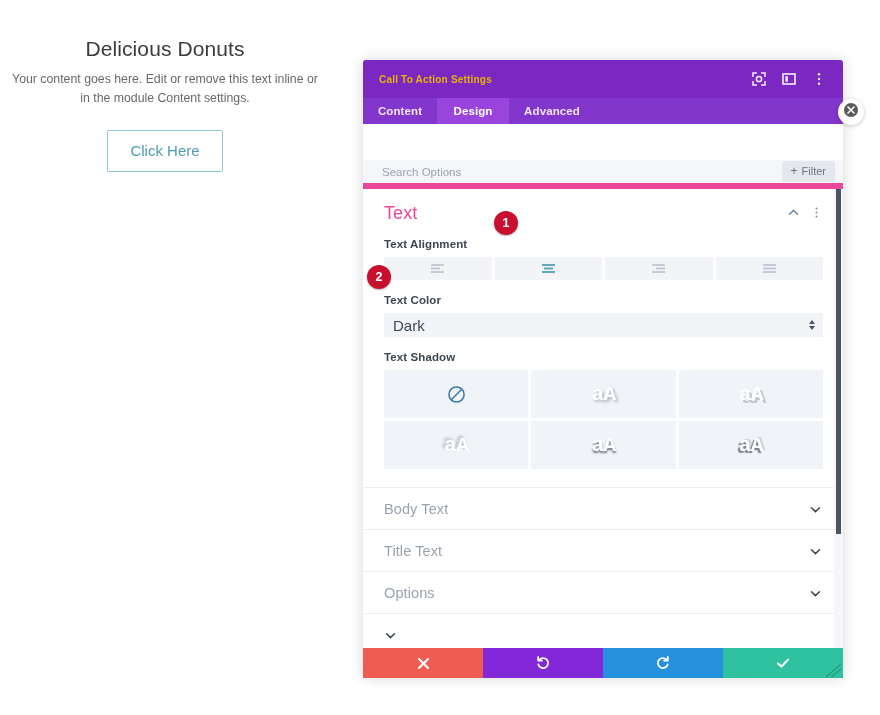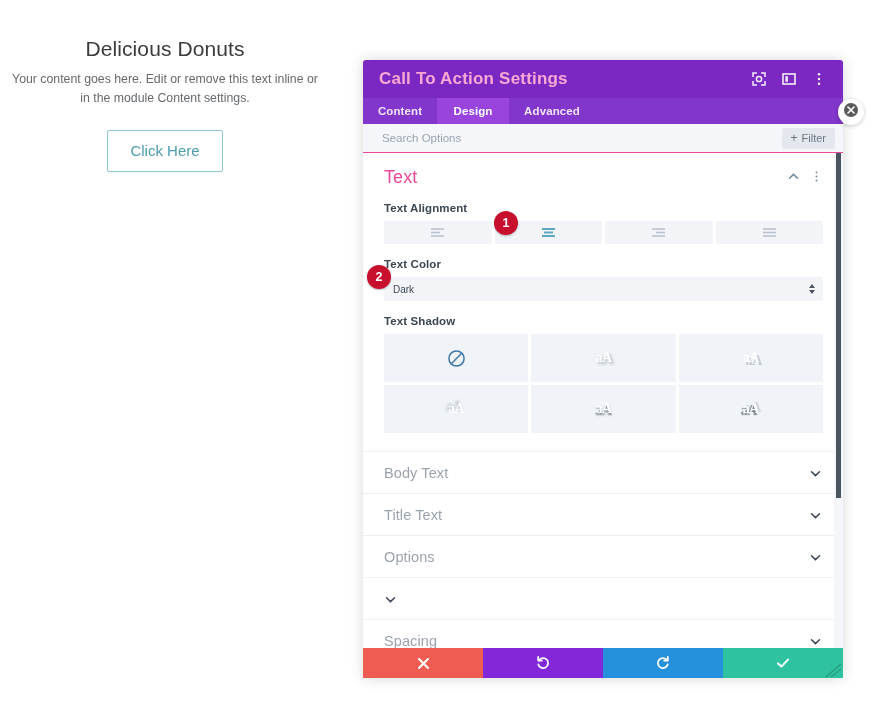--- a/index.html
+++ b/index.html
@@ -42,21 +42,21 @@
     overflow: visible;
   }
 
   
   .modal-head {
     background: #7b27c1; height: 38px; flex: 0 0 38px;
     display: flex; align-items: center; padding: 0 16px;
     border-radius: 3px 3px 0 0;
   }
   .modal-head .title {
-    color: #f9a8d4; font-size: 17px; font-weight: bold; letter-spacing: .2px;
+    color: #eab308; font-size: 10px; font-weight: bold; letter-spacing: .2px;
     flex: 1;
   }
   .head-icons { display: flex; align-items: center; gap: 14px; }
   .head-icons .hicon { width: 16px; height: 16px; opacity: .92; cursor: pointer; display:block; }
 
   
   .modal-tabs {
     background: #8236cc; height: 26px; flex: 0 0 26px; display: flex;
   }
   .modal-tabs .tab {
@@ -64,22 +64,22 @@
     display: flex; align-items: center; justify-content: center;
     padding: 0 6px; cursor: pointer; letter-spacing:.1px;
   }
   .modal-tabs .tab.t-content { width: 74px; border-radius: 7px; }
   .modal-tabs .tab.t-design  { width: 72px; background: #9944dd; color:#fff; }
   .modal-tabs .tab.t-advanced{ width: 86px; }
 
   
   .search-row {
     height: 29px; flex: 0 0 29px; background: #f4f6f9;
-    border-bottom: 1px solid #ec4899;
-    display: flex; align-items: center; padding: 0 8px 0 19px;
+    border-bottom: 6px solid #ec4899;
+    display: flex; align-items: center; padding: 0 8px 0 19px; margin-top: 36px;
   }
   .search-row input {
     flex: 1; border: 0; background: transparent; outline: none;
     font-family: "Liberation Sans", sans-serif;
     font-size: 11.5px; color: #4a5561;
   }
   .search-row input::placeholder { color: #9aa4b0; }
   .filter-btn {
     background: #e4e8ee; color: #6b7682; font-size: 11px;
     padding: 4px 9px 5px; border-radius: 2px; display: flex;
@@ -114,21 +114,21 @@
     display: flex; align-items: center; justify-content: center;
     cursor: pointer;
   }
   .align-btn svg line { stroke: #b9c2cc; stroke-width: 1.6; }
   .align-btn.active svg line { stroke: #5fa9c0; stroke-width: 2; }
 
   
   .sel-wrap { position: relative; }
   .sel-box {
     height: 24px; background: #f2f4f8; display: flex; align-items: center;
-    padding: 0 22px 0 9px; font-size: 10px; color: #3d4854; cursor: pointer;
+    padding: 0 22px 0 9px; font-size: 15px; color: #3d4854; cursor: pointer;
   }
   .sel-arrows {
     position: absolute; right: 8px; top: 50%; transform: translateY(-50%);
     display: flex; flex-direction: column; gap: 2px; align-items: center;
   }
   .sel-arrows i {
     width: 0; height: 0; border-left: 3px solid transparent;
     border-right: 3px solid transparent; display: block;
   }
   .sel-arrows i.up { border-bottom: 4px solid #4a5561; }
@@ -137,22 +137,22 @@
   
   .shadow-grid {
     display: grid; grid-template-columns: repeat(3, 1fr);
     gap: 3px;
   }
   .shadow-cell {
     background: #f0f3f7; height: 48px; display: flex;
     align-items: center; justify-content: center; cursor: pointer;
   }
   .sh-txt {
-    font-size: 14px; font-weight: bold; color: #ffffff;
-    font-family: Liberation Serif, serif; letter-spacing: -.5px; text-align: center;
+    font-size: 21px; font-weight: bold; color: #ffffff;
+    font-family: Liberation Mono, monospace; letter-spacing: -.5px; text-align: center;
   }
   .sh1 { text-shadow: 2px 2px 3px rgba(120,132,146,.55); }
   .sh2 { text-shadow: 3px 3px 0 rgba(150,160,172,.5); }
   .sh3 { text-shadow: -2px -2px 3px rgba(130,142,155,.55); }
   .sh4 { text-shadow: 0 2px 2px rgba(60,72,86,.75); }
   .sh5 { text-shadow: -2px 2px 1px rgba(70,82,96,.7), 2px -1px 1px rgba(150,160,172,.4); }
   .no-shadow-icon { width: 19px; height: 19px; display:block; }
 
   
   .sec-row {

